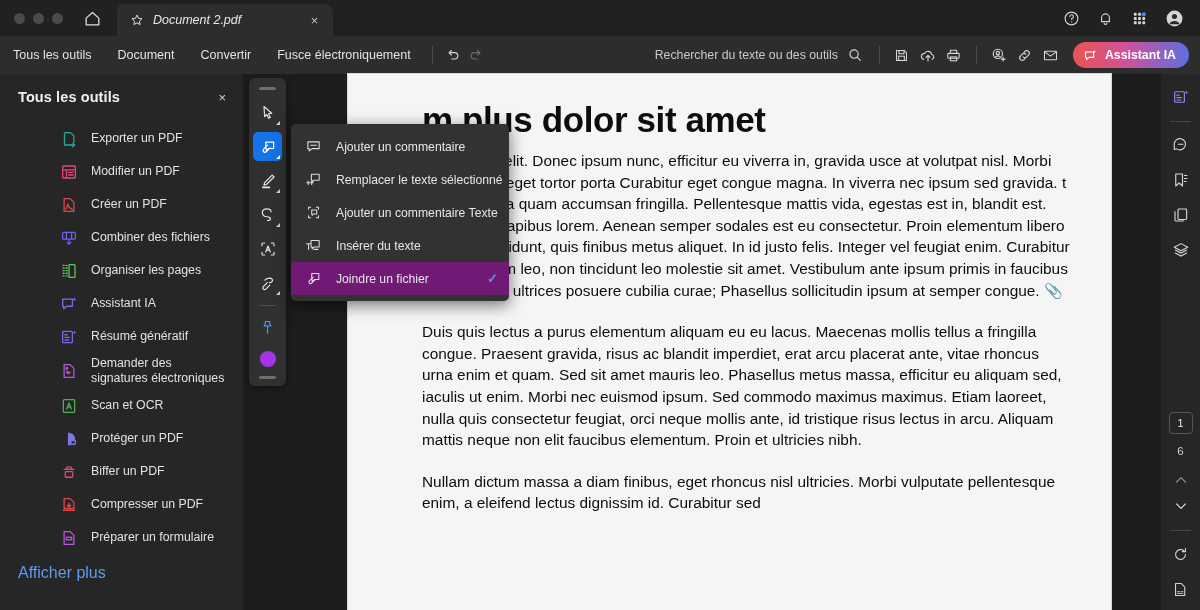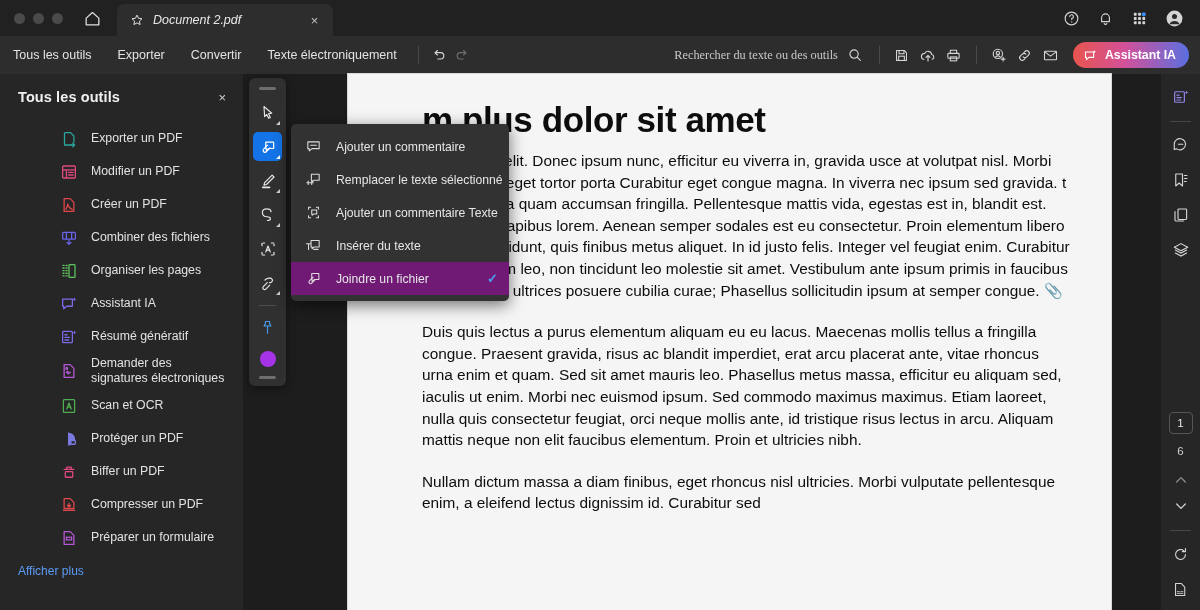--- a/index.html
+++ b/index.html
@@ -37,21 +37,21 @@
   
   .menubar {
     position: absolute; top: 36px; left: 0; width: 1200px; height: 38px;
     background: #2d2d2d; display: flex; align-items: center;
   }
   .menu-item { color: #e3e3e3; font-size: 12.5px; padding: 0 13px; white-space: nowrap; }
   .menu-item.first { padding-left: 13px; }
   .vsep { width: 1px; height: 18px; background: #4a4a4a; margin: 0 8px; }
   .tb-icon { display: flex; align-items: center; justify-content: center; width: 24px; height: 24px; }
   .menu-right { margin-left: auto; display: flex; align-items: center; padding-right: 11px; gap: 2px; }
-  .searchbox { display: flex; align-items: center; gap: 9px; padding-right: 6px; font-family: Liberation Serif, serif; }
+  .searchbox { display: flex; align-items: center; gap: 9px; padding-right: 6px; }
   .searchbox span { color: #c9c9c9; font-size: 12.3px; }
   .assistant-btn {
     display: flex; align-items: center; gap: 7px;
     height: 26px; padding: 0 13px 0 10px; border-radius: 13px;
     background: linear-gradient(90deg, #e8554e 0%, #d2519a 45%, #5b6fe0 100%);
     color: #fff; font-size: 12.3px; font-weight: bold; margin-left: 8px;
   }
 
   
   .sidebar {
@@ -63,21 +63,21 @@
   }
   .sb-head h1 { color: #f0f0f0; font-size: 14.5px; font-weight: bold; letter-spacing: .1px; }
   .sb-close { margin-left: auto; color: #d0d0d0; font-size: 13px; }
   .sb-list { padding-top: 6px; }
   .sb-item {
     display: flex; align-items: center; gap: 13px;
     min-height: 33px; padding: 3px 14px 3px 24px; margin-left: 35px;
   }
   .sb-ico { width: 19px; height: 19px; flex: 0 0 19px; display: flex; align-items: center; justify-content: center; }
   .sb-label { color: #e2e2e2; font-size: 12.3px; line-height: 15px; }
-  .sb-more { color: #5b9bf5; font-size: 12px; padding: 10px 0 0 18px; }
+  .sb-more { color: #5b9bf5; font-size: 16px; padding: 10px 0 0 18px; }
 
   
   .floatbar {
     position: absolute; left: 249px; top: 78px; width: 37px;
     background: #303030; border-radius: 6px;
     padding: 9px 0 7px; display: flex; flex-direction: column; align-items: center;
     box-shadow: 0 2px 8px rgba(0,0,0,.45);
   }
   .grip { width: 17px; height: 3px; border-radius: 2px; background: #6e6e6e; margin-bottom: 8px; }
   .grip.bot { margin: 7px 0 0; }
@@ -193,23 +193,23 @@
       <svg width="19" height="19" viewBox="0 0 24 24">
         <circle cx="12" cy="12" r="10" fill="#d4d4d4"></circle>
         <circle cx="12" cy="9.5" r="3.2" fill="#2a2a2a"></circle>
         <path d="M5.6 19.4a7 7 0 0 1 12.8 0" fill="#2a2a2a"></path>
       </svg>
     </div>
   </div>
 
   <div class="menubar">
     <span class="menu-item first">Tous les outils</span>
-    <span class="menu-item">Exporter</span>
+    <span class="menu-item">Document</span>
     <span class="menu-item">Convertir</span>
-    <span class="menu-item">Texte électroniquement</span>
+    <span class="menu-item">Fusce électroniquement</span>
     <span class="vsep"></span>
     <span class="tb-icon">
       <svg width="17" height="17" viewBox="0 0 24 24" fill="none" stroke="#d6d6d6" stroke-width="1.6">
         <path d="M8 8H15a4.5 4.5 0 0 1 0 9h-4" stroke-linecap="round"></path>
         <path d="M10.5 5 7 8.2l3.5 3.1" stroke-linecap="round" stroke-linejoin="round"></path>
       </svg>
     </span>
     <span class="tb-icon">
       <svg width="17" height="17" viewBox="0 0 24 24" fill="none" stroke="#6e6e6e" stroke-width="1.6">
         <path d="M16 8H9a4.5 4.5 0 0 0 0 9h4" stroke-linecap="round"></path>

